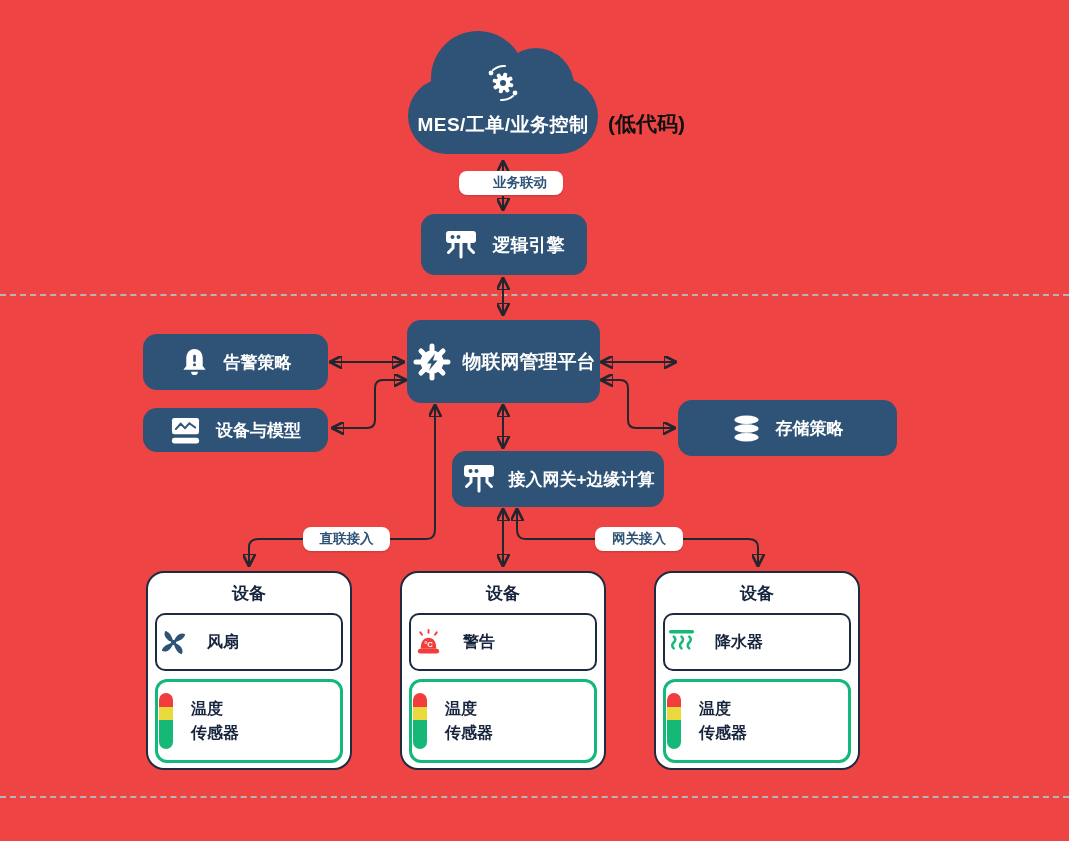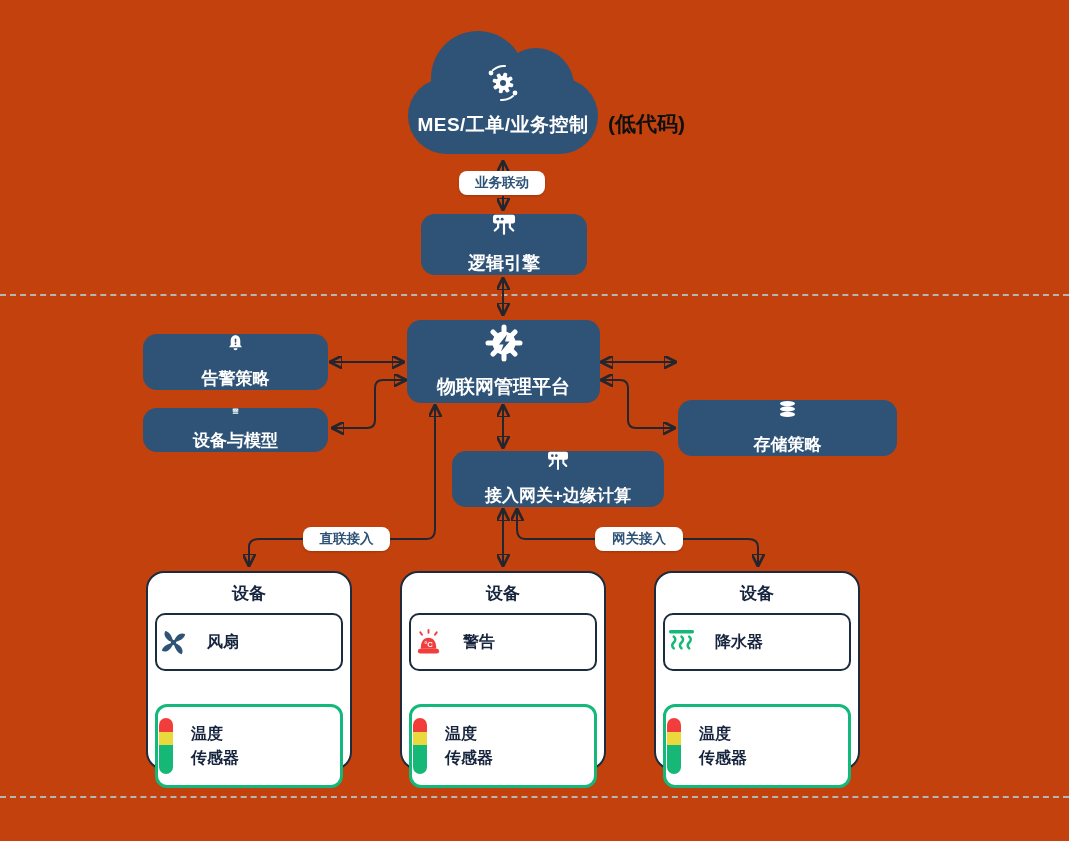--- a/index.html
+++ b/index.html
@@ -1,52 +1,52 @@
 <!DOCTYPE html>
 <html><head>
 <meta charset="utf-8">
 <style>
   html,body{margin:0;padding:0;}
   body{font-family:"Liberation Sans","DejaVu Sans",sans-serif;background:#eeeeee;}
-  #canvas{position:relative;width:1069px;height:841px;background:#c2410c;overflow:hidden;}
+  #canvas{position:relative;width:1069px;height:841px;background:#ef4444;overflow:hidden;}
 
   .dash{position:absolute;left:0;width:1069px;height:0;border-top:2px dashed #b5b5b5;}
   .dash-top{top:294px;}
   .dash-bottom{top:796px;}
 
   .cloud-svg{position:absolute;left:406px;top:26px;}
   .cloud-label{position:absolute;left:406px;top:112px;width:194px;text-align:center;
     color:#fff;font-weight:bold;font-size:19px;letter-spacing:.5px;}
   .cloud-gear{position:absolute;left:477px;top:58px;width:52px;height:52px;}
   .lowcode{position:absolute;left:608px;top:110px;font-size:21px;font-weight:bold;color:#101010;}
 
   .pill{position:absolute;background:#ffffff;border-radius:8px;color:#2e5377;font-weight:bold;
     font-size:13.5px;text-align:center;height:24px;line-height:24px;box-shadow:0 1px 2px rgba(0,0,0,.18);}
-  .pill-business{left:459px;top:171px;width:86px;}
+  .pill-business{left:459px;top:171px;width:86px;padding-left:18px;}
   .pill-direct{left:303px;top:527px;width:87px;}
   .pill-gateway{left:595px;top:527px;width:88px;}
 
   .node{position:absolute;background:#2e5377;border-radius:14px;color:#fff;font-weight:bold;
-    display:flex;align-items:center;justify-content:center;gap:15px;font-size:17px;flex-direction:column;}
+    display:flex;align-items:center;justify-content:center;gap:15px;font-size:17px;}
   .node-logic{left:421px;top:214px;width:166px;height:61px;font-size:18px;}
   .node-platform{left:407px;top:320px;width:193px;height:83px;font-size:19px;gap:11px;}
   .node-alert{left:143px;top:334px;width:185px;height:56px;justify-content:center;}
   .node-model{left:143px;top:400px;width:185px;height:44px;margin-top:8px;}
   .node-viz{left:678px;top:334px;width:219px;height:56px;gap:13px;}
   .node-storage{left:678px;top:400px;width:219px;height:56px;}
   .node-gateway{left:452px;top:451px;width:212px;height:56px;gap:13px;align-items:center;}
 
   .card{position:absolute;top:571px;width:206px;height:199px;background:#fff;
     border:2.5px solid #1d2b3e;border-radius:18px;box-sizing:border-box;}
   .card-1{left:146px;} .card-2{left:400px;} .card-3{left:654px;}
   .card-title{margin-top:9px;text-align:center;font-size:17px;font-weight:bold;color:#16243d;}
   .subbox{position:absolute;left:7px;right:7px;display:flex;align-items:center;
     padding-left:1px;gap:18px;background:#fff;box-sizing:border-box;}
   .actuator{top:40px;height:58px;border:2px solid #1d2b3e;border-radius:10px;}
-  .sensor{top:106px;height:84px;border:3px solid #14b87a;border-radius:12px;margin-top:25px;}
+  .sensor{top:106px;height:84px;border:3px solid #14b87a;border-radius:12px;}
   .sub-label{font-size:16px;font-weight:bold;color:#16243d;line-height:1.5;}
 
   .towerlight{width:14px;height:56px;border-radius:7px;flex:0 0 14px;
     background:linear-gradient(#f23d3d 0 14px,#ead93c 14px 27px,#16b878 27px 100%);}
 
   .connectors{position:absolute;left:0;top:0;pointer-events:none;}
   .connectors path{stroke:#23262e;stroke-width:2;fill:none;}
 </style>
 </head>
 <body>

